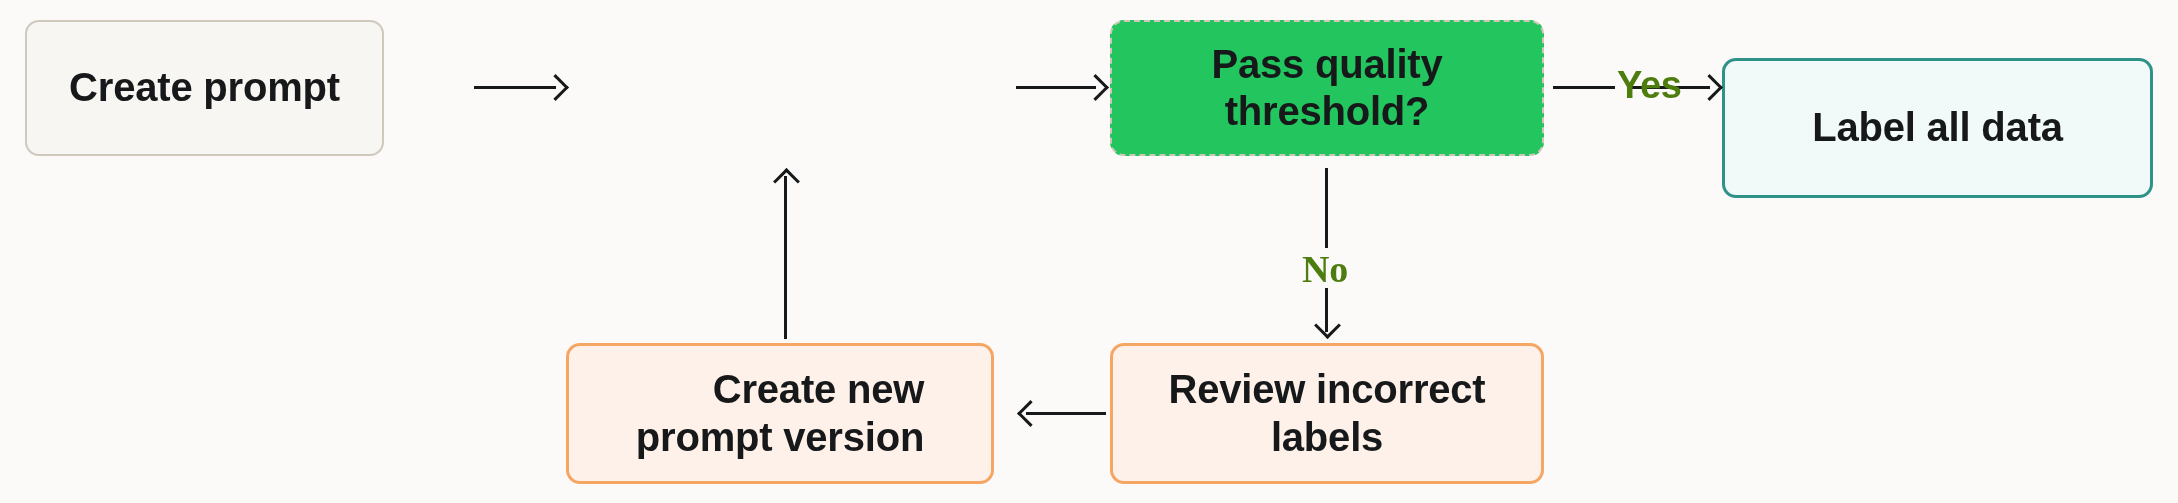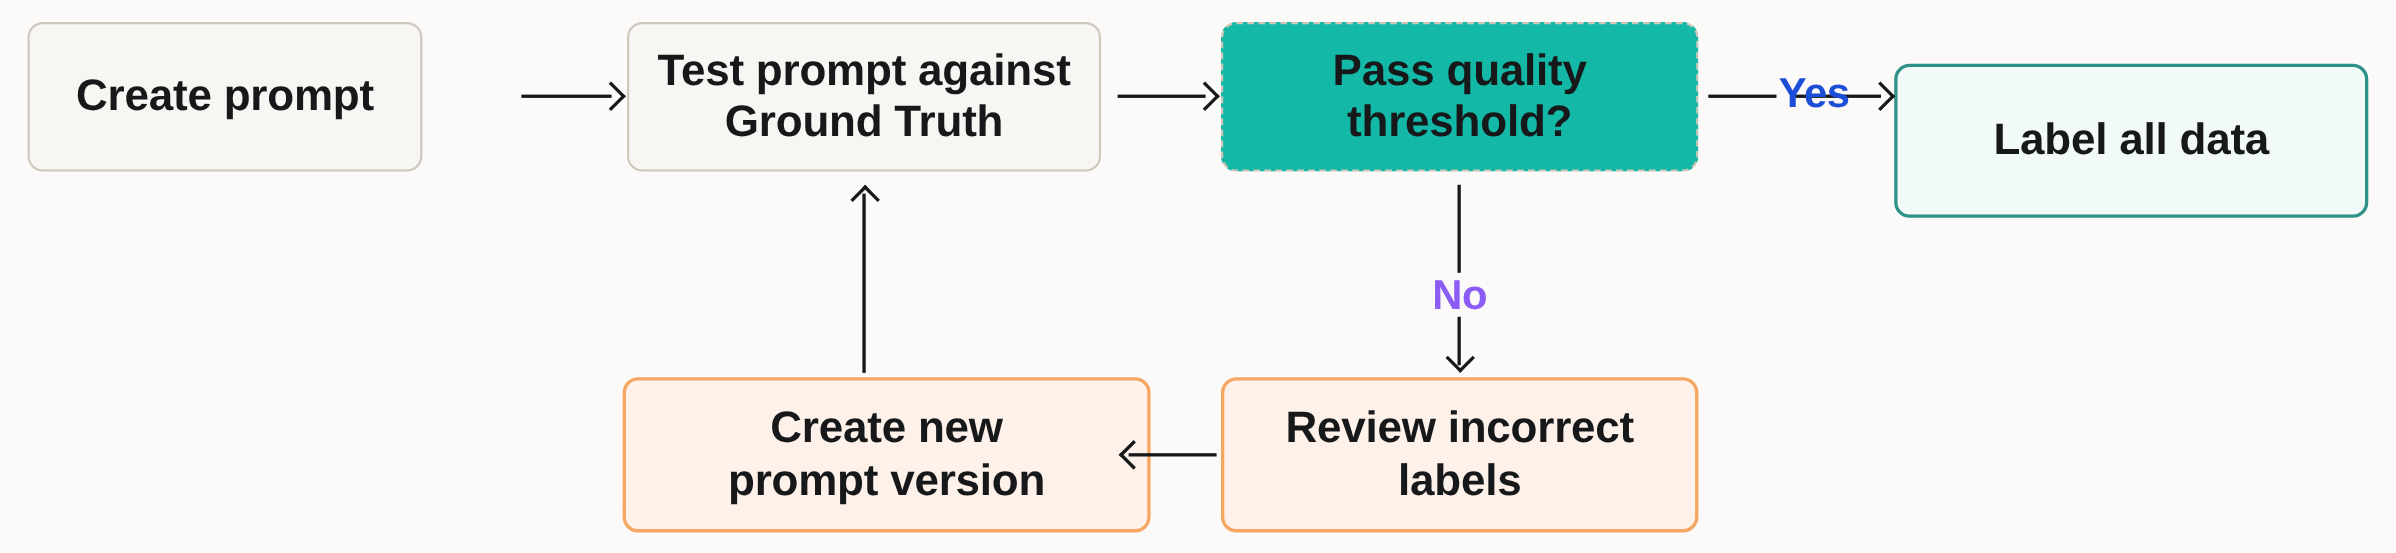--- a/index.html
+++ b/index.html
@@ -25,21 +25,21 @@
     line-height:1.18;
     color:#16181A;
     padding:6px 18px;
     white-space:pre-line;
   }
   .node-neutral{
     background:#F7F6F3;
     border:2px solid #CFC8BC;
   }
   .node-decision{
-    background:#14b8a6;
+    background:#22c55e;
     border:2.5px dashed #CFC6B7;
     text-align:center;
   }
   .node-success{
     background:#F1FAF8;
     border:3px solid #2E9289;
     margin-top:40px;
   }
   .node-warn{
     background:#FDF1E9;
@@ -71,47 +71,43 @@
   .head-down{transform:rotate(135deg);}
 
   .edge-label{
     position:absolute;
     font-size:38px;
     font-weight:700;
     letter-spacing:-0.3px;
     line-height:1;
     white-space:nowrap;
   }
-  .label-yes{color:#1d4ed8;}
-  .label-no{color:#8b5cf6;}
+  .label-yes{color:#4d7c0f;}
+  .label-no{color:#4d7c0f;font-family:Liberation Serif, serif;}
 </style>
 </head>
 <body>
 
 <div id="canvas">
 
   <div class="node node-neutral" style="left:25px;top:20px;width:359px;height:136px;">
     <span>Create prompt</span>
   </div>
 
-  <div class="node node-neutral" style="left:570px;top:20px;width:431px;height:136px;">
-    <span>Test prompt against
-Ground Truth</span>
-  </div>
 
   <div class="node node-decision" style="left:1110px;top:20px;width:434px;height:136px;">
     <span>Pass quality
 threshold?</span>
   </div>
 
   <div class="node node-success" style="left:1722px;top:18px;width:431px;height:140px;">
     <span>Label all data</span>
   </div>
 
-  <div class="node node-warn" style="left:566px;top:343px;width:480px;height:141px;">
+  <div class="node node-warn" style="left:566px;top:343px;width:428px;height:141px;text-align:right;">
     <span>Create new
 prompt version</span>
   </div>
 
   <div class="node node-warn" style="left:1110px;top:343px;width:434px;height:141px;">
     <span>Review incorrect
 labels</span>
   </div>
 
   <div class="conn">

